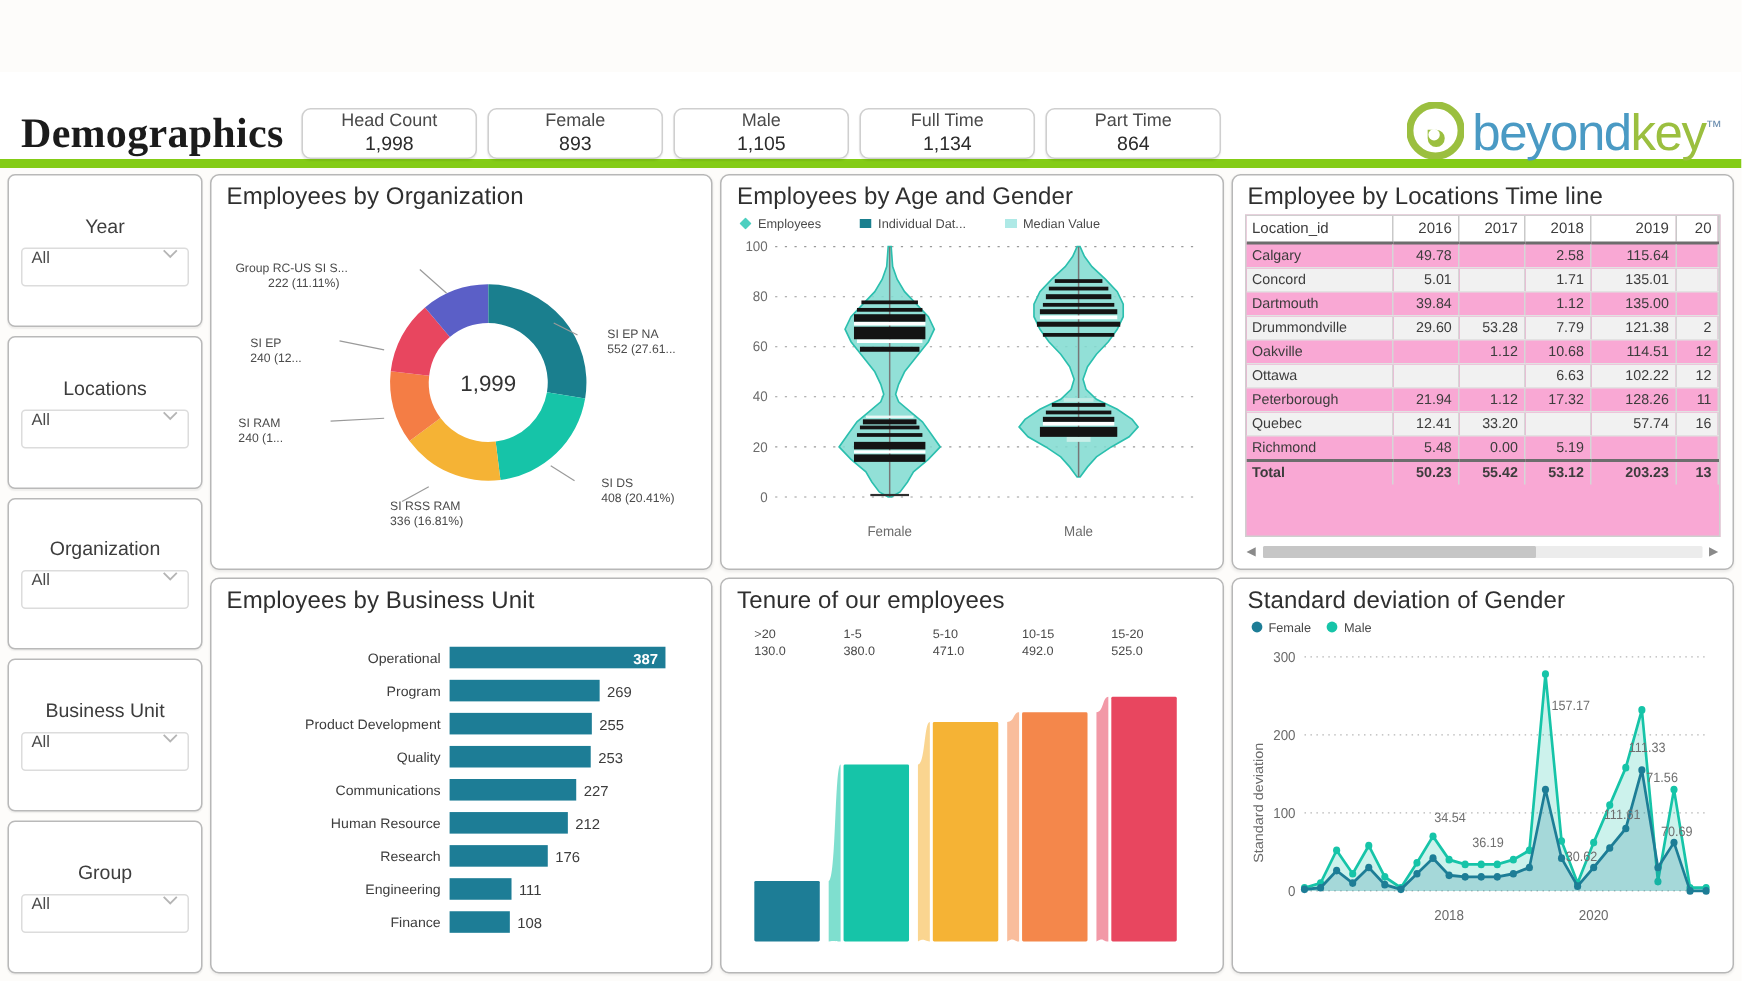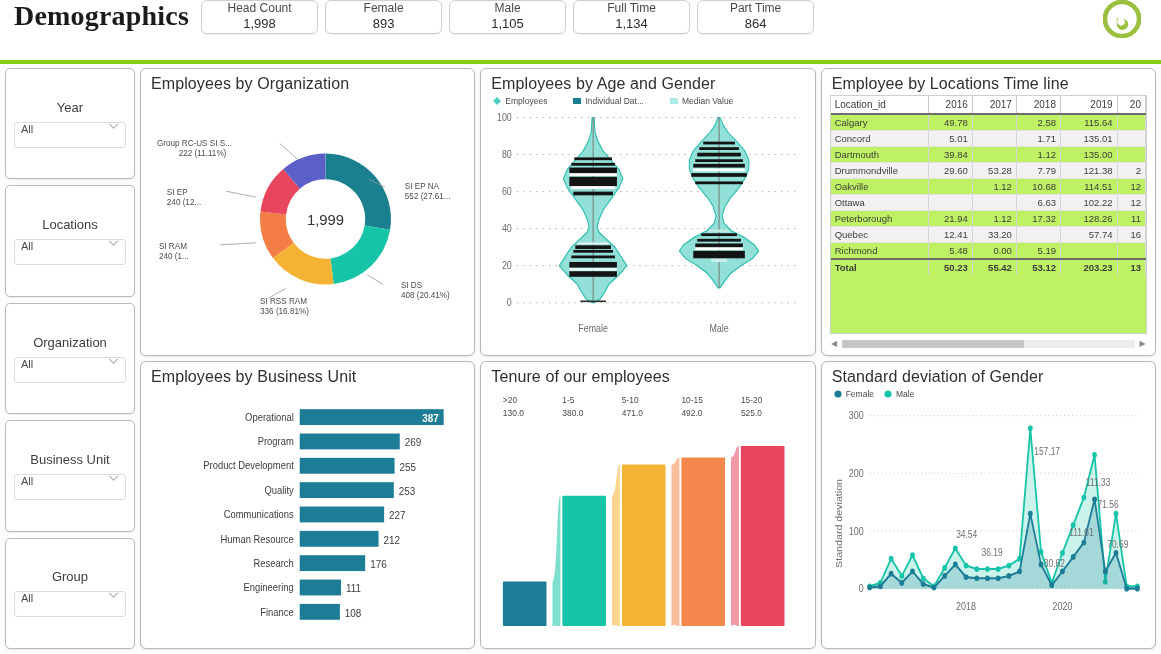--- a/index.html
+++ b/index.html
@@ -10,24 +10,25 @@
     font-family:"Liberation Sans", sans-serif;
     color:#3b3b3b;
     overflow:hidden;
   }
   .app { width:1161px; height:654px; background:#fdfcfa; display:flex; flex-direction:column; }
 
   
   .header {
     height:64px; flex:0 0 64px;
     background:#ffffff;
-    display:flex; align-items:flex-start;
+    display:flex; align-items:flex-end;
     padding:0 6px 0 14px;
-    border-bottom:4px solid #84cc16;
+    border-bottom:6px solid #84cc16;
     position:relative;
+    margin-top:48px;
   }
   .dash-title {
     font-family:"Liberation Serif", serif;
     font-weight:bold; font-size:28px; color:#1b1b1b;
     letter-spacing:.2px; white-space:nowrap; margin-right:12px;
   }
   .kpis { display:flex; gap:7px; align-items:center; }
   .kpi {
     border:1px solid #cfcfcf; border-radius:6px; background:#fff;
     width:117px; height:34px;
@@ -84,21 +85,21 @@
   .donut-center { font-size:15px; fill:#333; }
   .slice-label { font-size:8.2px; fill:#4b4b4b; }
   .leader { stroke:#9a9a9a; stroke-width:.8; fill:none; }
 
   
   .legend-row { display:flex; align-items:center; gap:4px; font-size:8.5px; color:#4a4a4a; }
   .legend-bar { display:flex; gap:26px; padding:1px 0 0 4px; }
   .lg-dot { width:8px; height:8px; }
 
   
-  .tbl-wrap { flex:1; border:1px solid #cfcfcf; overflow:hidden; background:#bef264; }
+  .tbl-wrap { flex:1; border:1px solid #cfcfcf; overflow:hidden; background:#f9a8d4; }
   table.loc { border-collapse:collapse; width:100%; font-size:9.5px; table-layout:fixed; }
   table.loc th {
     font-weight:normal; color:#3c3c3c; font-size:10px; text-align:right;
     padding:3px 4px; border-right:1px solid #c9c9c9; border-bottom:2px solid #6d6d6d;
     background:#fff;
   }
   table.loc th.first { text-align:left; }
   table.loc td {
     padding:2px 4px; text-align:right; color:#3c3c3c;
     border-right:1px solid #d6d6d6; border-bottom:1px solid #e2e2e2;
@@ -159,20 +160,21 @@
       </div>
     </div>
 
     <div class="logo">
       <svg class="logo-mark" viewBox="0 0 40 40">
         <circle cx="20" cy="20" r="18" fill="none" stroke="#9bbf3f" stroke-width="5"></circle>
         <path d="M13 10 L13 26 A7 7 0 1 0 20 19 L13 19" fill="#ffffff"></path>
         <path d="M14.5 11 L14.5 25.5 A6 6 0 1 0 20.5 19.5 L14.5 19.5 Z" fill="#9bbf3f"></path>
         <circle cx="19" cy="23" r="4" fill="#ffffff"></circle>
       </svg>
+      <div class="logo-text"><span class="b1">beyond</span><span class="b2">key</span><span class="logo-tm">™</span></div>
     </div>
   </div>
 
   <div class="body">
 
     <div class="filters">
       <div class="filter">
         <div class="filter-label">Year</div>
         <div class="filter-select">
           <span>All</span>

